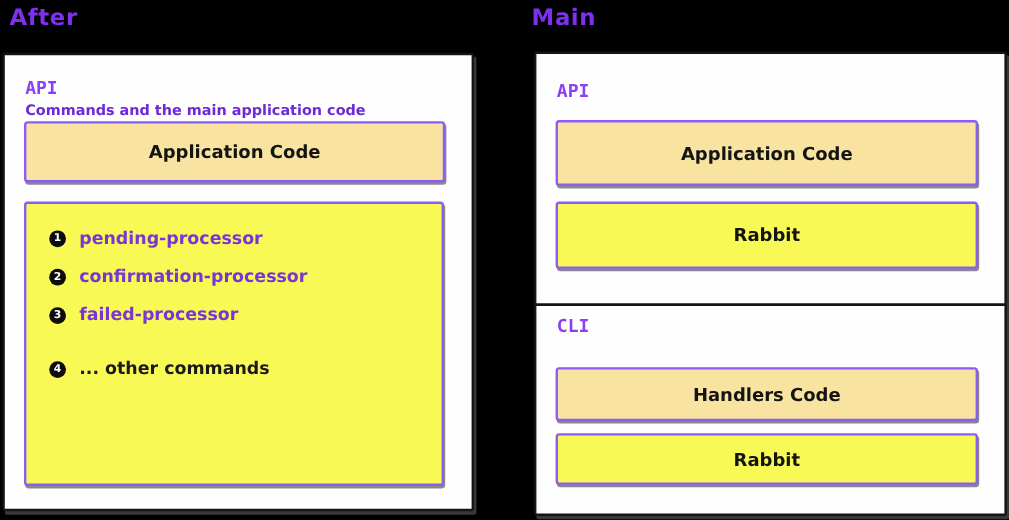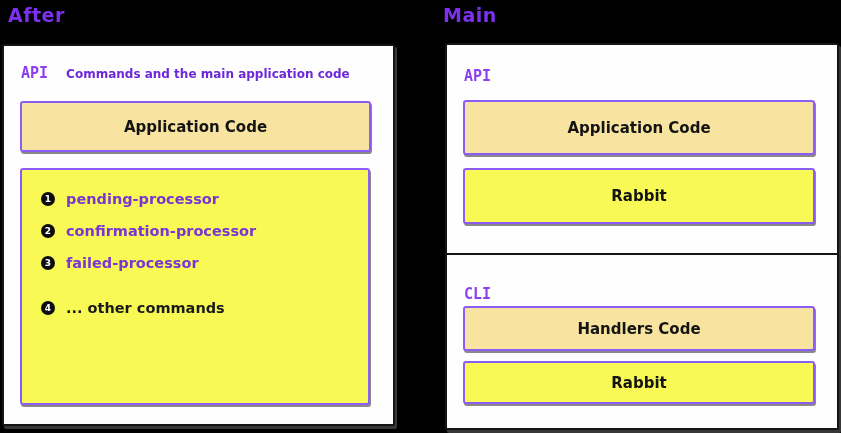--- a/index.html
+++ b/index.html
@@ -28,27 +28,28 @@
     box-shadow: 2px 3px 0 #383838;
   }
   .panel-before { left: 2px;   top: 44px;  width: 393px; height: 382px; }
   .panel-after-api { left: 445px; top: 43px;  width: 394px; height: 212px; }
   .panel-after-cli { left: 445px; top: 253px; width: 394px; height: 177px; }
 
   .panel-head {
     position: absolute;
     left: 17px;
     display: flex;
-    gap: 18px;
+    gap: 3px;
     align-items: baseline;
     white-space: nowrap;
+    flex-direction: column;
   }
   .panel-before .panel-head { top: 18px; }
   .panel-after-api .panel-head { top: 22px; }
-  .panel-after-cli .panel-head { top: 30px; align-items: flex-end; }
+  .panel-after-cli .panel-head { top: 8px; align-items: flex-end; }
 
   .tag {
     font-family: "DejaVu Sans Mono", monospace;
     font-weight: bold;
     font-size: 15px;
     color: #8a3ff0;
   }
   .ptitle {
     font-weight: bold;
     font-size: 12px;

